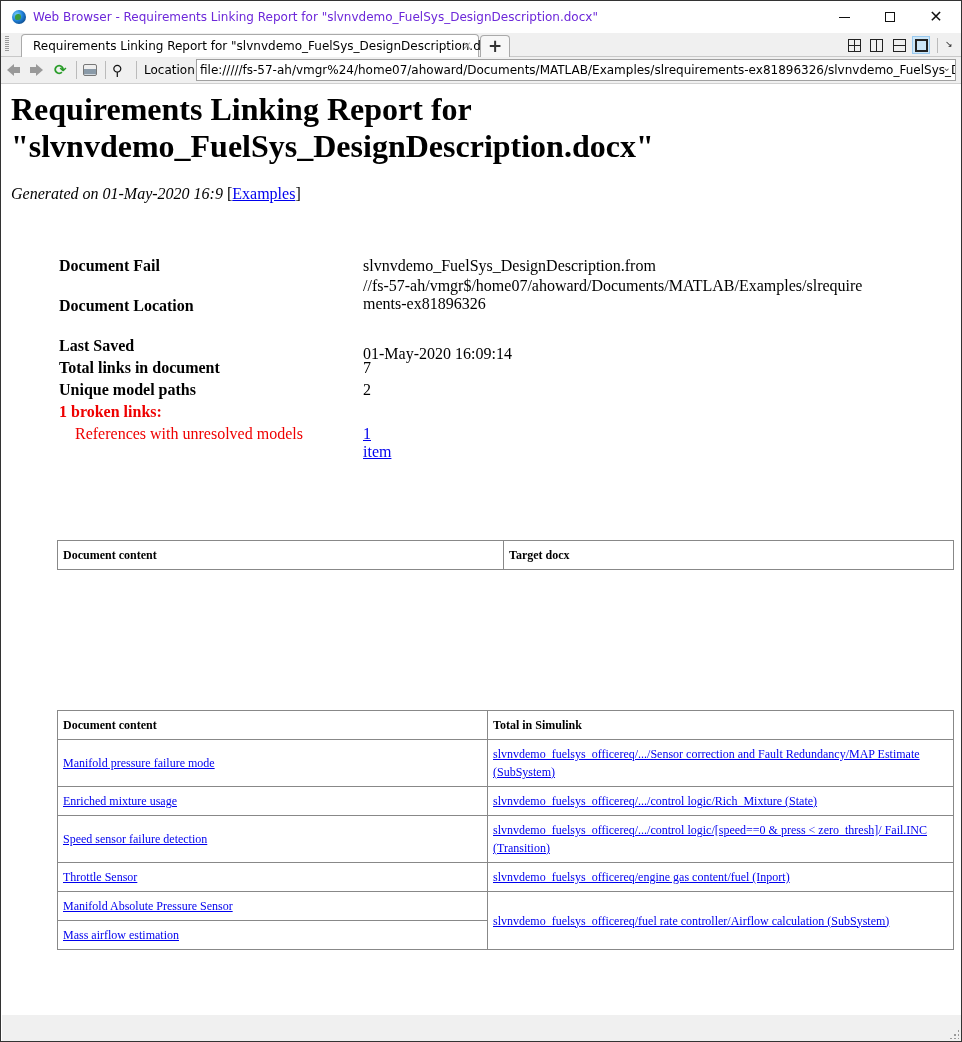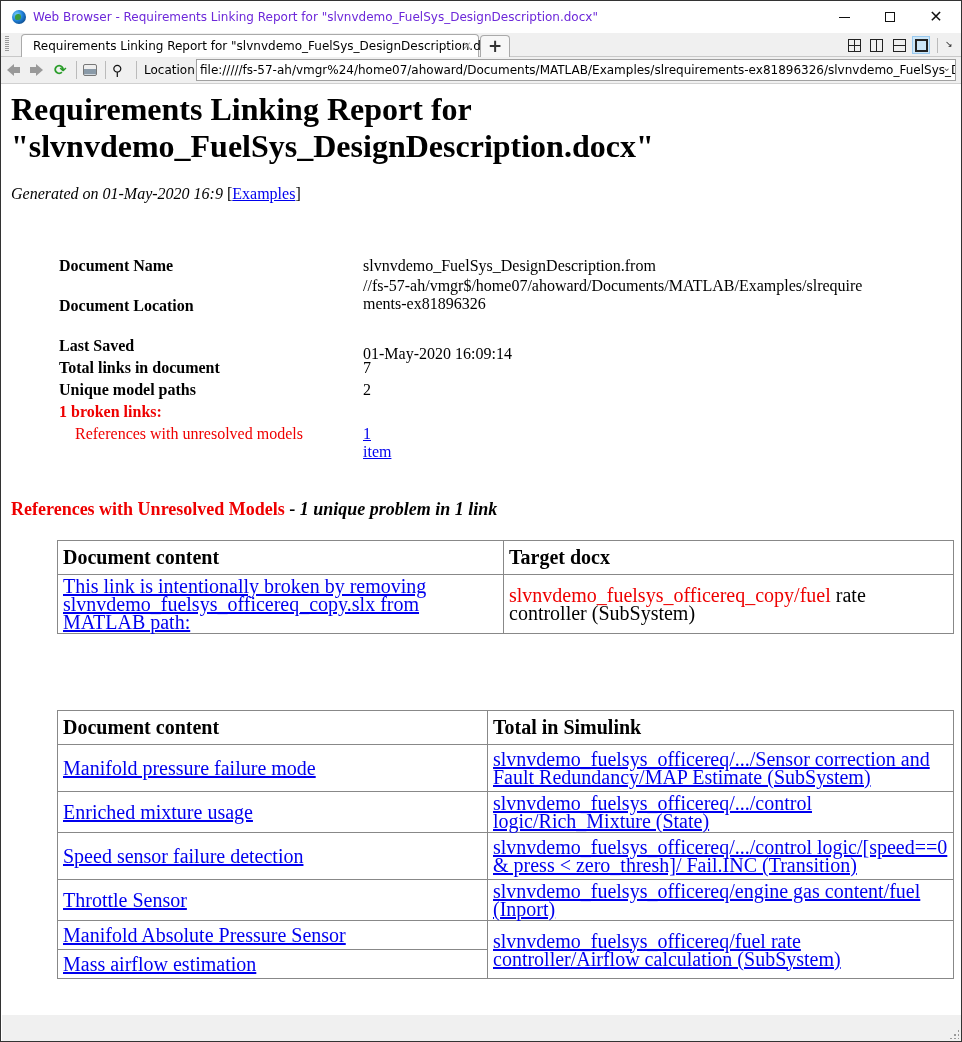--- a/index.html
+++ b/index.html
@@ -51,21 +51,21 @@
   a, .lnk { color: #0000ee; text-decoration: underline; cursor: pointer; }
 
   .summary { position: absolute; left: 57px; top: 172px; font-size: 16px; }
   .srow { position: absolute; left: 0; white-space: nowrap; }
   .skey { font-weight: bold; }
   .sval { position: absolute; left: 304px; width: 520px; white-space: normal; line-height: 18px; }
   .red { color: #ee0000; }
 
   .section-h { position: absolute; left: 9px; font-size: 18px; font-weight: bold; white-space: nowrap; }
   .section-h .sub { font-style: italic; }
-  table.rt { position: absolute; left: 55px; border-collapse: collapse; font-size: 20px; border: 1px solid #333; }
+  table.rt { position: absolute; left: 55px; border-collapse: collapse; font-size: 12px; border: 1px solid #333; }
   table.rt th { text-align: left; font-weight: bold; border: 1px solid #888; padding: 5px 5px; height: 29px; }
   table.rt td { border: 1px solid #888; padding: 2px 5px; vertical-align: middle; line-height: 18px; }
 
   .statusbar { position: absolute; left: 1px; top: 1014px; width: 959px; height: 26px; background: #f0f0f0; }
   .resize-grip { position: absolute; right: 2px; bottom: 2px; width: 10px; height: 10px; background: radial-gradient(circle, #999 1px, transparent 1.2px) 0 0 / 4px 4px; clip-path: polygon(100% 0, 100% 100%, 0 100%); }
 </style>
 </head>
 <body>
 
 <div class="window">
@@ -148,21 +148,21 @@
       <span>Requirements Linking Report for</span><br>
       <span>"slvnvdemo_FuelSys_DesignDescription.docx"</span>
     </h1>
 
     <div class="generated">
       <i>Generated on 01-May-2020 16:9</i><span> [</span><a>Examples</a><span>]</span>
     </div>
 
     <div class="summary">
       <div class="srow" style="top:0">
-        <span class="skey">Document Name</span>
+        <span class="skey">Document Fail</span>
         <span class="sval" style="top:0">slvnvdemo_FuelSys_DesignDescription.from</span>
       </div>
       <div class="srow" style="top:40px">
         <span class="skey">Document Location</span>
         <span class="sval" style="top:-20px; width:500px; word-break:break-all">//fs-57-ah/vmgr$/home07/ahoward/Documents/MATLAB/Examples/slrequirements-ex81896326</span>
       </div>
       <div class="srow" style="top:80px">
         <span class="skey">Last Saved</span>
         <span class="sval" style="top:8px">01-May-2020 16:09:14</span>
       </div>
@@ -176,39 +176,27 @@
       </div>
       <div class="srow" style="top:146px">
         <span class="skey red">1 broken links:</span>
       </div>
       <div class="srow" style="top:168px; left:16px">
         <span class="red">References with unresolved models</span>
         <a class="sval" style="top:0; left:288px; width:auto">1 item</a>
       </div>
     </div>
 
-    <div class="section-h" style="top:414px">
-      <span class="red">References with Unresolved Models</span><span> - </span><span class="sub">1 unique problem in 1 link</span>
-    </div>
 
     <table class="rt" style="top:455px; width:897px">
       <tbody>
           <tr>
         <th style="width:446px">Document content</th>
         <th>Target docx</th>
       </tr>
-      <tr style="height:46px">
-        <td>
-          <a>This link is intentionally broken by removing</a><br>
-          <a>slvnvdemo_fuelsys_officereq_copy.slx from MATLAB path:</a>
-        </td>
-        <td>
-          <span class="red">slvnvdemo_fuelsys_officereq_copy/fuel</span><span> rate controller (SubSystem)</span>
-        </td>
-      </tr>
     </tbody>
       </table>
 
 
     <table class="rt" style="top:625px; width:897px">
       <tbody>
           <tr>
         <th style="width:430px">Document content</th>
         <th>Total in Simulink</th>
       </tr>

